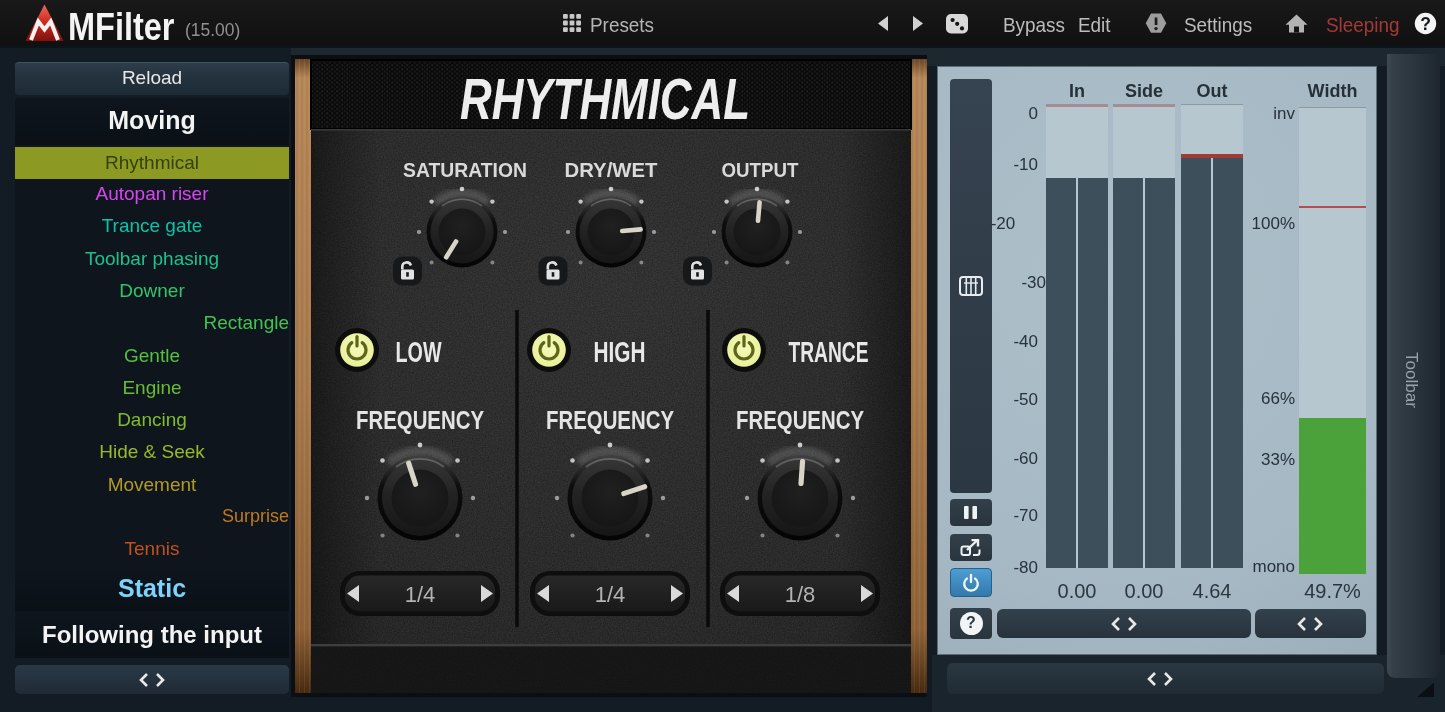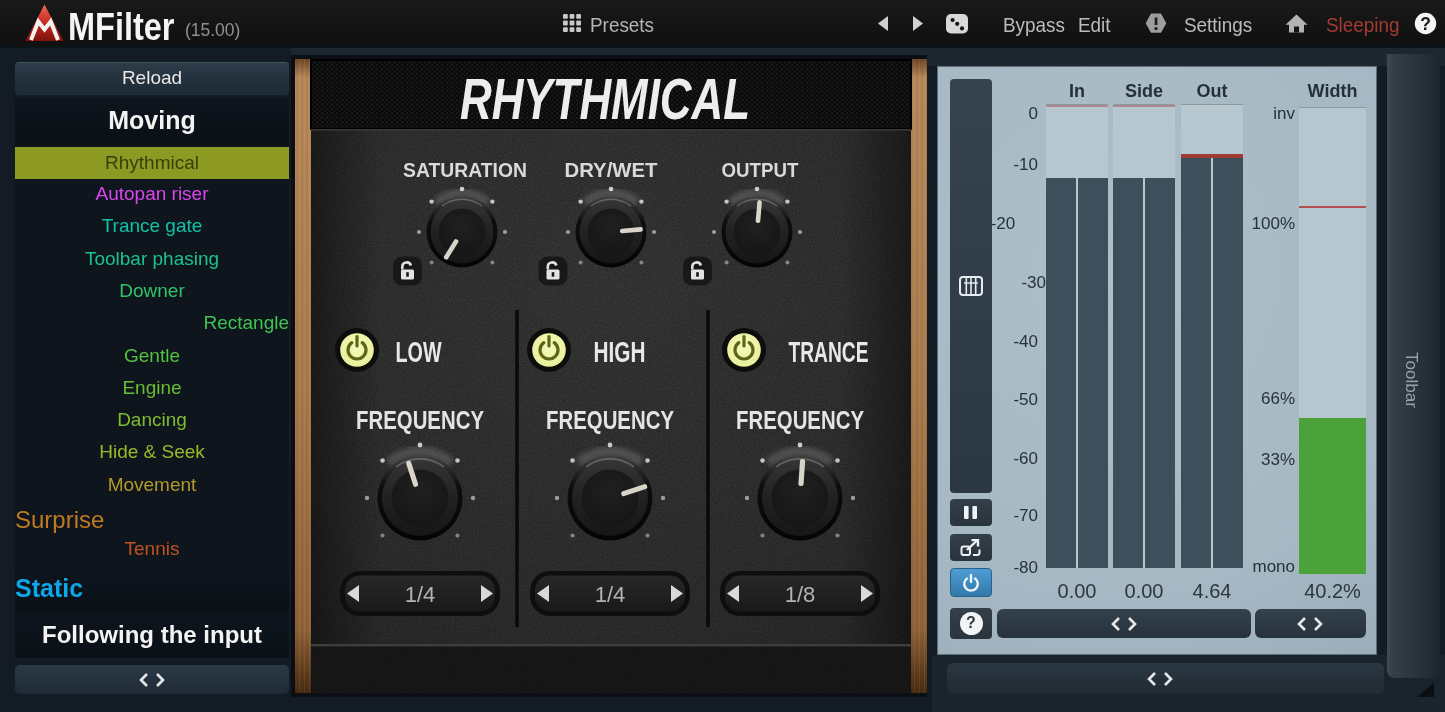--- a/index.html
+++ b/index.html
@@ -80,25 +80,25 @@
 <div class="abs txt" style="left:15px;top:183px;width:274px;text-align:center;font-size:19px;color:#d946ef;">Autopan riser</div>
 <div class="abs txt" style="left:15px;top:215px;width:274px;text-align:center;font-size:19px;color:#0dc3a6;">Trance gate</div>
 <div class="abs txt" style="left:15px;top:248px;width:274px;text-align:center;font-size:19px;color:#1cc28c;">Toolbar phasing</div>
 <div class="abs txt" style="left:15px;top:280px;width:274px;text-align:center;font-size:19px;color:#31c468;">Downer</div>
 <div class="abs txt" style="left:15px;top:312px;width:274px;text-align:right;font-size:19px;color:#41c353;">Rectangle</div>
 <div class="abs txt" style="left:15px;top:345px;width:274px;text-align:center;font-size:19px;color:#53c23e;">Gentle</div>
 <div class="abs txt" style="left:15px;top:377px;width:274px;text-align:center;font-size:19px;color:#68bd35;">Engine</div>
 <div class="abs txt" style="left:15px;top:409px;width:274px;text-align:center;font-size:19px;color:#80bc30;">Dancing</div>
 <div class="abs txt" style="left:15px;top:441px;width:274px;text-align:center;font-size:19px;color:#97ba2b;">Hide &amp; Seek</div>
 <div class="abs txt" style="left:15px;top:474px;width:274px;text-align:center;font-size:19px;color:#b29a28;">Movement</div>
-<div class="abs txt" style="left:15px;top:506px;width:274px;text-align:left;font-size:24px;color:#bf7a21;">Surprise</div>
+<div class="abs txt" style="left:15px;top:506px;width:274px;text-align:right;font-size:18px;color:#bf7a21;">Surprise</div>
 <div class="abs txt" style="left:15px;top:538px;width:274px;text-align:center;font-size:19px;color:#c1511d;">Tennis</div>
 
 <div class="abs" style="left:15px;top:566px;width:274px;height:45px;background:linear-gradient(#0e151d,#0a1016);"></div>
-<div class="abs txt" style="left:15px;top:574px;width:274px;font-size:25px;font-weight:bold;color:#0ea5e9;">Static</div>
+<div class="abs txt" style="left:15px;top:574px;width:274px;text-align:center;font-size:25px;font-weight:bold;color:#7dd3fc;">Static</div>
 <div class="abs" style="left:15px;top:613px;width:274px;height:45px;background:linear-gradient(#0e151d,#0a1016);"></div>
 <div class="abs txt" style="left:15px;top:621px;width:274px;text-align:center;font-size:24px;font-weight:bold;color:#f3f3f3;">Following the input</div>
 
 <div class="abs" style="left:15px;top:665px;width:274px;height:29px;border-radius:5px;background:linear-gradient(#2b3947,#1e2a35);"></div>
 <svg class="abs" style="left:137px;top:672px;" width="30" height="16">
   <path d="M10,2 L4,8 L10,14" fill="none" stroke="#e8e8e8" stroke-width="2.6"></path>
   <path d="M20,2 L26,8 L20,14" fill="none" stroke="#e8e8e8" stroke-width="2.6"></path>
 </svg>
 
 <div class="abs" style="left:291px;top:48px;width:1154px;height:18px;background:#1c2730;"></div>
@@ -389,21 +389,21 @@
 <div class="abs txt" style="left:1225px;top:557px;width:70px;text-align:right;font-size:17px;color:#27323c;">mono</div>
 
 <div class="abs" style="left:1299px;top:107px;width:67px;height:1px;background:#8d99a1;"></div>
 <div class="abs" style="left:1299px;top:108px;width:67px;height:466px;background:#b7c7d0;"></div>
 <div class="abs" style="left:1299px;top:206px;width:67px;height:2px;background:#b05050;"></div>
 <div class="abs" style="left:1299px;top:418px;width:67px;height:156px;background:#4ba23b;"></div>
 
 <div class="abs txt" style="left:1046px;top:580px;width:62px;text-align:center;font-size:20px;color:#2c3640;">0.00</div>
 <div class="abs txt" style="left:1113px;top:580px;width:62px;text-align:center;font-size:20px;color:#2c3640;">0.00</div>
 <div class="abs txt" style="left:1181px;top:580px;width:62px;text-align:center;font-size:20px;color:#2c3640;">4.64</div>
-<div class="abs txt" style="left:1299px;top:580px;width:67px;text-align:center;font-size:20px;color:#2c3640;">40.2%</div>
+<div class="abs txt" style="left:1299px;top:580px;width:67px;text-align:center;font-size:20px;color:#2c3640;">49.7%</div>
 
 <div class="abs" style="left:997px;top:609px;width:254px;height:29px;border-radius:6px;background:linear-gradient(#33414c,#27323c);"></div>
 <svg class="abs" style="left:1109px;top:616px;" width="30" height="16">
   <path d="M10,2 L4,8 L10,14" fill="none" stroke="#e8e8e8" stroke-width="2.6"></path>
   <path d="M20,2 L26,8 L20,14" fill="none" stroke="#e8e8e8" stroke-width="2.6"></path>
 </svg>
 <div class="abs" style="left:1255px;top:609px;width:111px;height:29px;border-radius:6px;background:linear-gradient(#33414c,#27323c);"></div>
 <svg class="abs" style="left:1295px;top:616px;" width="30" height="16">
   <path d="M10,2 L4,8 L10,14" fill="none" stroke="#e8e8e8" stroke-width="2.6"></path>
   <path d="M20,2 L26,8 L20,14" fill="none" stroke="#e8e8e8" stroke-width="2.6"></path>

